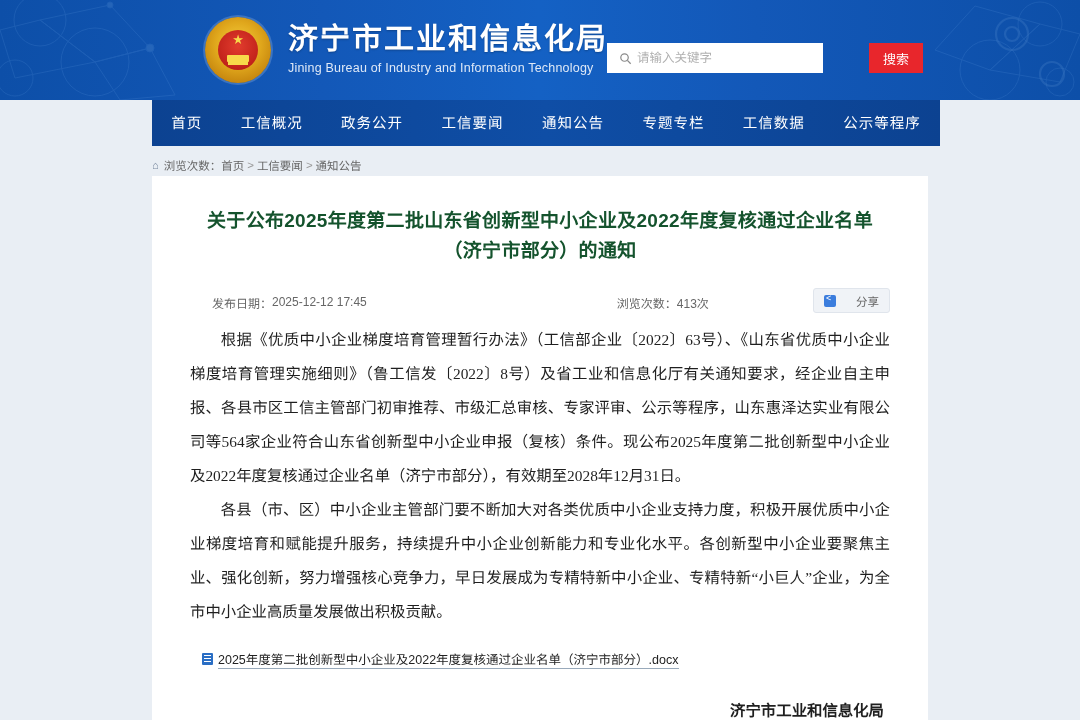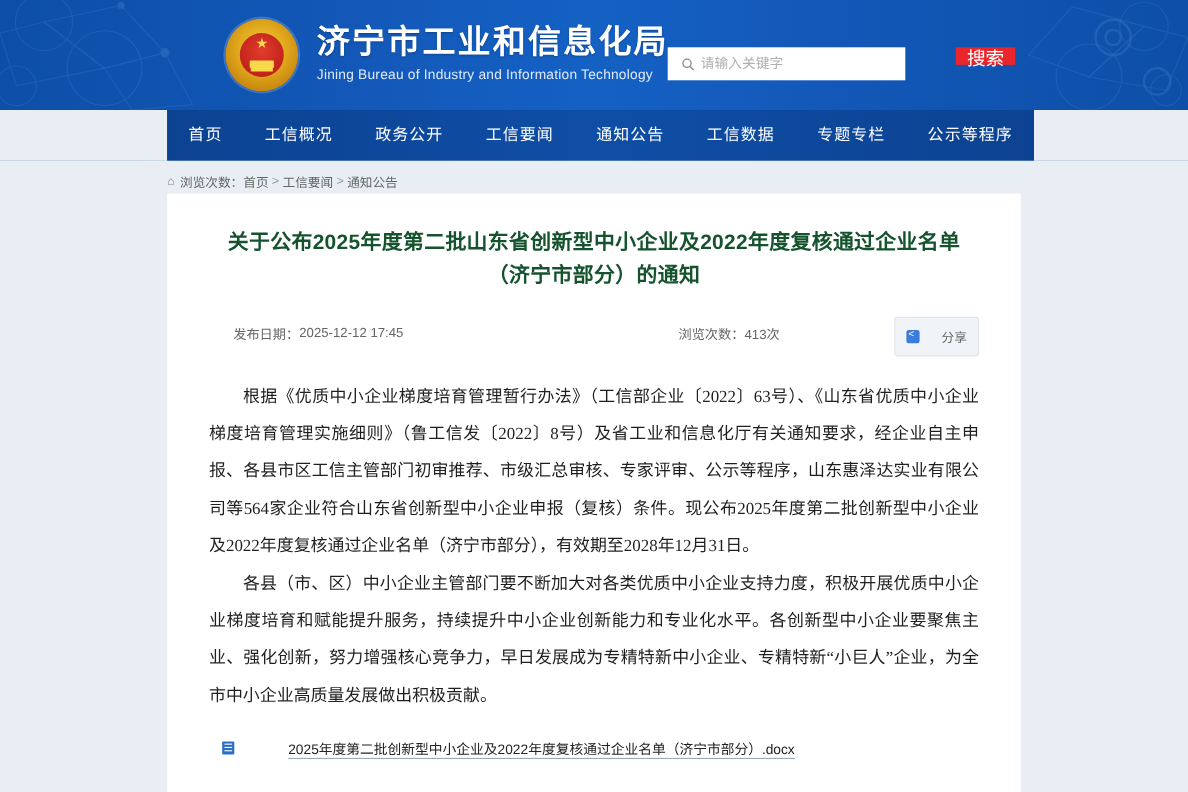--- a/index.html
+++ b/index.html
@@ -76,23 +76,23 @@
   }
   .search-icon-wrap { width: 20px; display: flex; align-items: center; justify-content: center; }
   .search-input {
     border: none; outline: none; flex: 1; height: 26px;
     font-size: 12.5px; color: #333;
     font-family: "Liberation Sans", sans-serif;
     background: transparent;
   }
   .search-input::placeholder { color: #b0b0b0; }
   .search-btn {
-    width: 54px; height: 16px;
+    width: 54px; height: 30px;
     background: #e8262c;
-    color: #fff; font-size: 17px;
+    color: #fff; font-size: 13px;
     border: none; cursor: pointer;
     display: flex; align-items: center; justify-content: center;
     font-family: "Liberation Sans", sans-serif;
   }
 
   
   .nav {
     width: 1080px; height: 46px;
     background: linear-gradient(90deg,#0c4291 0%, #0f4ea6 50%, #0c4291 100%);
     display: flex; align-items: stretch;
@@ -140,49 +140,48 @@
     font-size: 12px; color: #666;
     position: relative;
     height: 28px;
   }
   .meta .pub { margin-left: 22px; }
   .meta .views { margin-left: 250px; }
   .share-btn {
     position: absolute; right: 0; top: 0;
     background: #f0f3f7; border: 1px solid #e0e5ec;
     border-radius: 3px;
-    height: 36px; padding: 0 10px;
+    height: 25px; padding: 0 10px;
     display: flex; align-items: center; gap: 20px;
     font-size: 11.5px; color: #666; cursor: pointer;
   }
   .share-ico {
     display: inline-block; width: 12px; height: 12px;
     border-radius: 2px; background: #3b7ddd;
     position: relative;
   }
   .share-ico::after{
     content: "<"; color:#fff; font-size:9px; position:absolute; left:2px; top:-2px;
   }
 
   .body-text {
-    margin-top: 28px;
+    margin-top: 7px;
     font-size: 15.4px;
     line-height: 34px;
     color: #1f1f1f;
     text-align: justify;
     font-family: "Liberation Serif", "DejaVu Serif", serif;
   }
   .body-text p { margin: 0; text-indent: 2em; }
 
   .attachment {
     margin-top: 20px;
     display: flex; align-items: center;
     font-size: 12.5px; color: #333;
     padding-left: 12px;
-    gap: 44px;
   }
   .doc-ico {
     width: 11px; height: 12px; background: #2a6ec4;
     margin-right: 5px; border-radius: 1px;
     display: inline-block; position: relative;
   }
   .doc-ico::after {
     content: ""; position: absolute; left: 2px; top: 2px;
     width: 7px; height: 1px; background: #fff;
     box-shadow: 0 3px 0 #fff, 0 6px 0 #fff;
@@ -251,22 +250,22 @@
 </div>
 
 <div class="nav">
   <div class="nav-left-pad"></div>
   <div class="nav-items">
     <div class="nav-item">首页</div>
     <div class="nav-item">工信概况</div>
     <div class="nav-item">政务公开</div>
     <div class="nav-item">工信要闻</div>
     <div class="nav-item">通知公告</div>
+    <div class="nav-item">专题专栏</div>
     <div class="nav-item">工信数据</div>
-    <div class="nav-item">专题专栏</div>
     <div class="nav-item">公示等程序</div>
   </div>
   <div class="nav-right-pad"></div>
 </div>
 
 <div class="page-bg">
   <div class="content-wrap">
 
     <div class="breadcrumb">
       <span class="home-ico">⌂</span>

